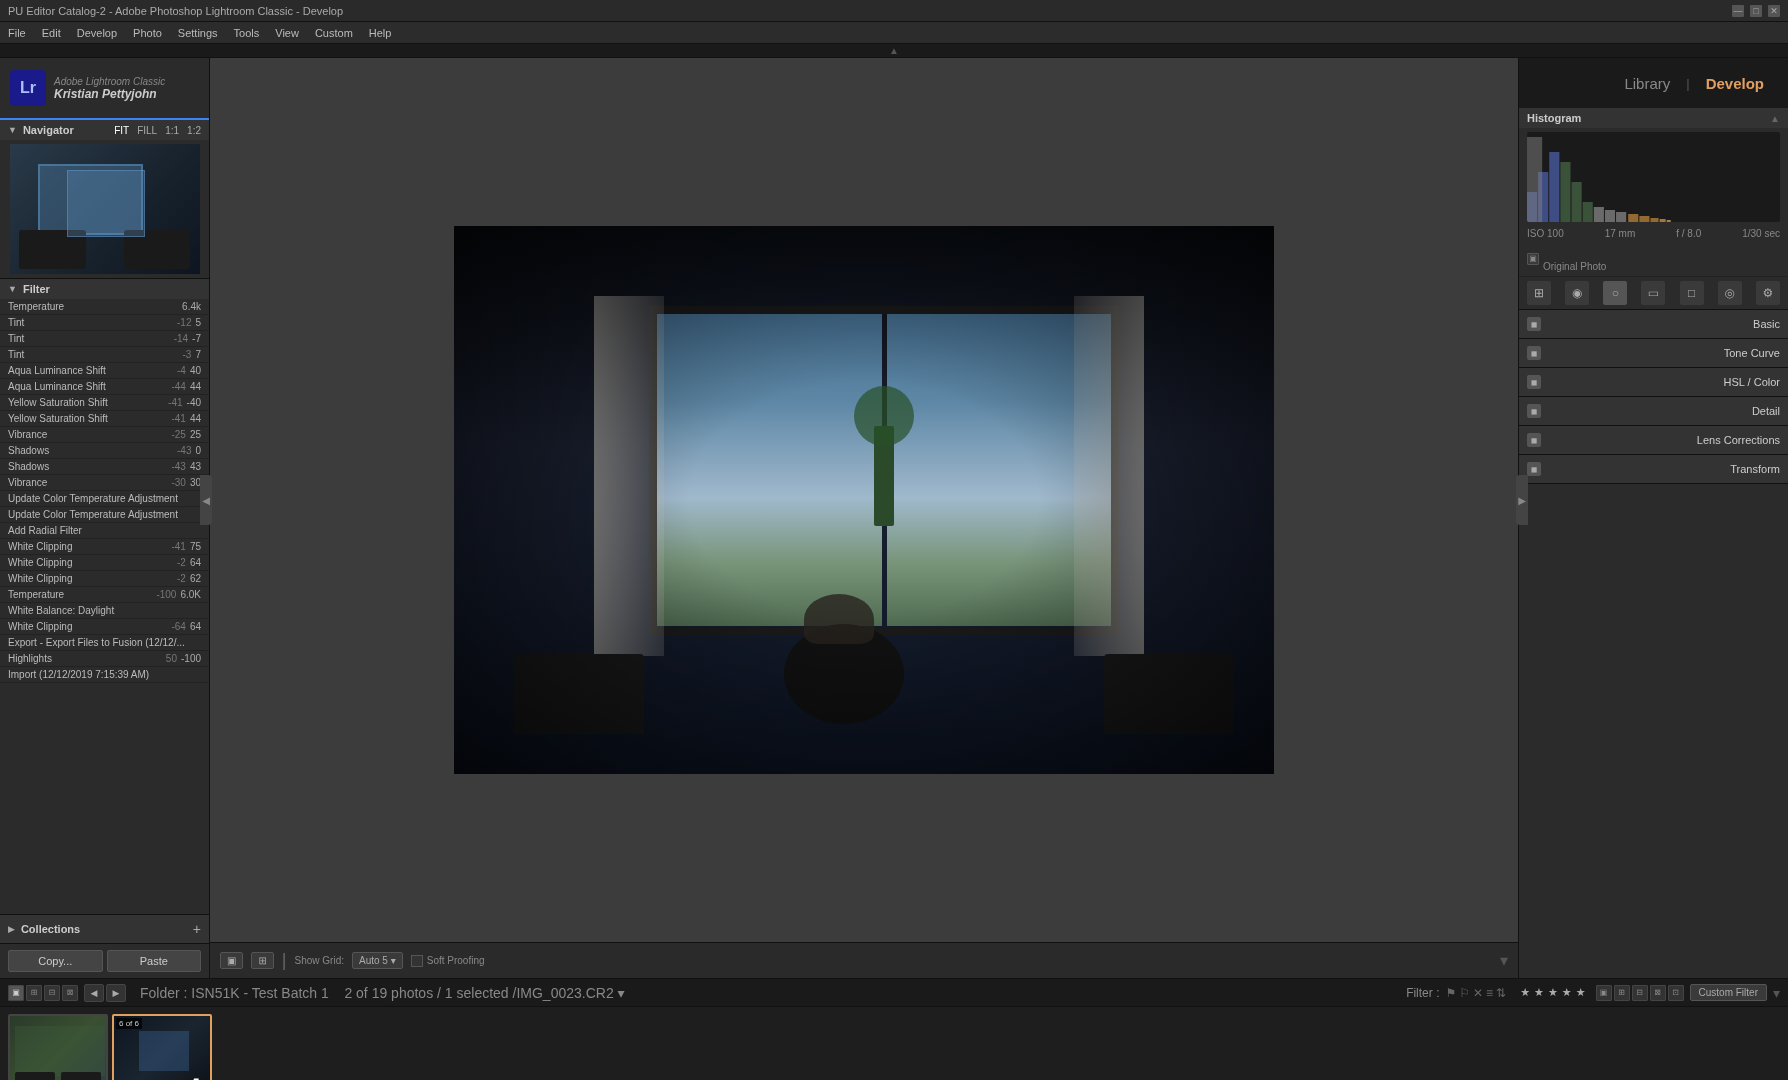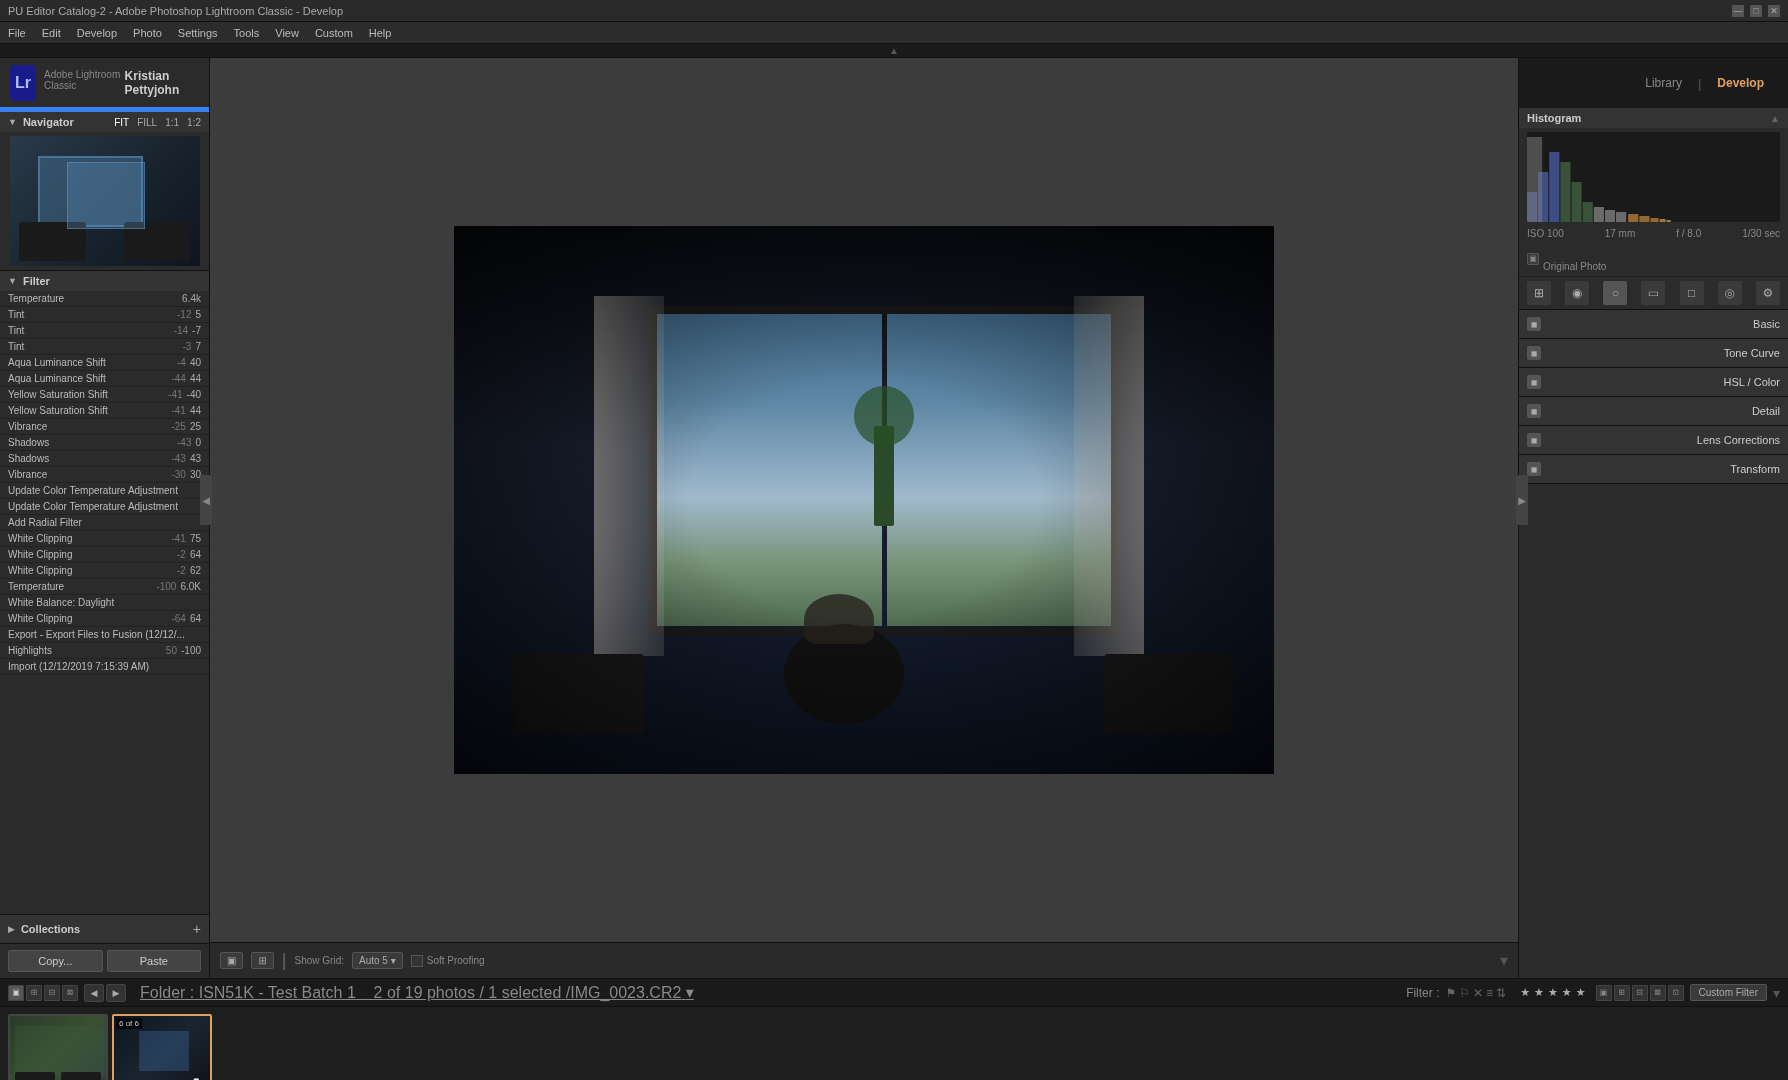--- a/index.html
+++ b/index.html
@@ -55,36 +55,36 @@
       width: 210px;
       background: #2b2b2b;
       border-right: 1px solid #111;
       display: flex;
       flex-direction: column;
       overflow: hidden;
     }
 
     
     #lr-header {
-      height: 54px;
+      height: 62px;
       background: #2b2b2b;
       display: flex;
       align-items: center;
       padding: 0 10px;
-      border-bottom: 5px solid #3b82f6;
+      border-bottom: 2px solid #3b82f6;
     }
     #lr-logo {
       width: 36px; height: 36px;
       background: #1a1a8a;
       border-radius: 4px;
       display: flex; align-items: center; justify-content: center;
       font-weight: bold; font-size: 16px; color: #aac0ff;
       margin-right: 8px;
     }
-    #lr-user { display: flex; flex-direction: row; }
+    #lr-user { display: flex; flex-direction: column; font-style: italic; }
     #lr-user .app-name { font-size: 10px; color: #888; }
     #lr-user .user-name { font-size: 12px; color: #ccc; font-weight: bold; }
 
     
     #navigator {
       background: #2b2b2b;
       border-bottom: 1px solid #111;
     }
     #navigator-header {
       display: flex;
@@ -328,21 +328,21 @@
     #module-tabs {
       height: 50px;
       background: #1a1a1a;
       display: flex;
       align-items: center;
       justify-content: flex-end;
       padding-right: 16px;
       gap: 8px;
     }
     .module-tab {
-      font-size: 12px;
+      font-size: 15px;
       color: #888;
       cursor: pointer;
       padding: 4px 8px;
     }
     .module-tab.active { color: #e0a060; font-weight: bold; }
     .module-sep { color: #555; font-size: 13px; }
 
     
     #histogram-section {
       background: #2b2b2b;
@@ -430,21 +430,21 @@
       padding: 0 8px;
       gap: 6px;
       border-top: 1px solid #111;
     }
     .filmstrip-btn {
       width: 20px; height: 18px;
       background: #333; border: 1px solid #444; border-radius: 2px;
       display: flex; align-items: center; justify-content: center;
       cursor: pointer; font-size: 9px; color: #aaa;
     }
-    #filmstrip-info { font-size: 16px; color: #888; margin: 16px 8px; text-decoration: underline; }
+    #filmstrip-info { font-size: 14px; color: #888; margin: 16px 8px; }
     #filter-info { font-size: 12px; color: #888; margin-left: auto; }
 
     #filmstrip {
       height: 100px;
       background: #1e1e1e;
       display: flex;
       align-items: center;
       padding: 4px 8px;
       gap: 4px;
       border-top: 1px solid #111;

